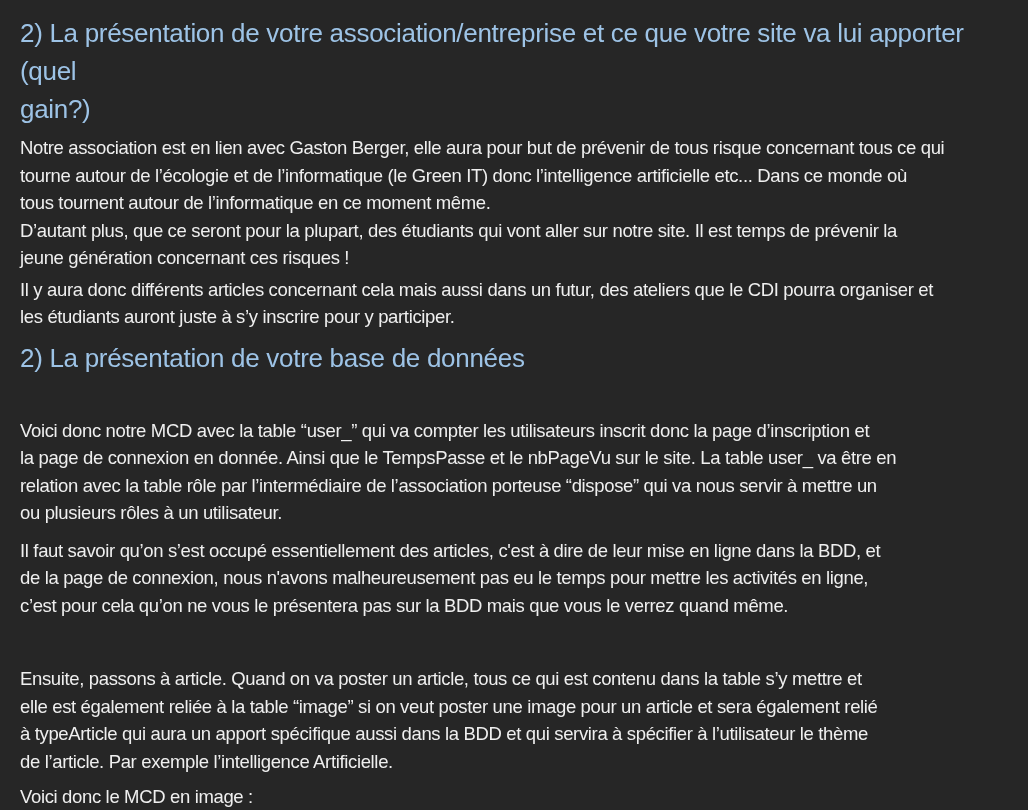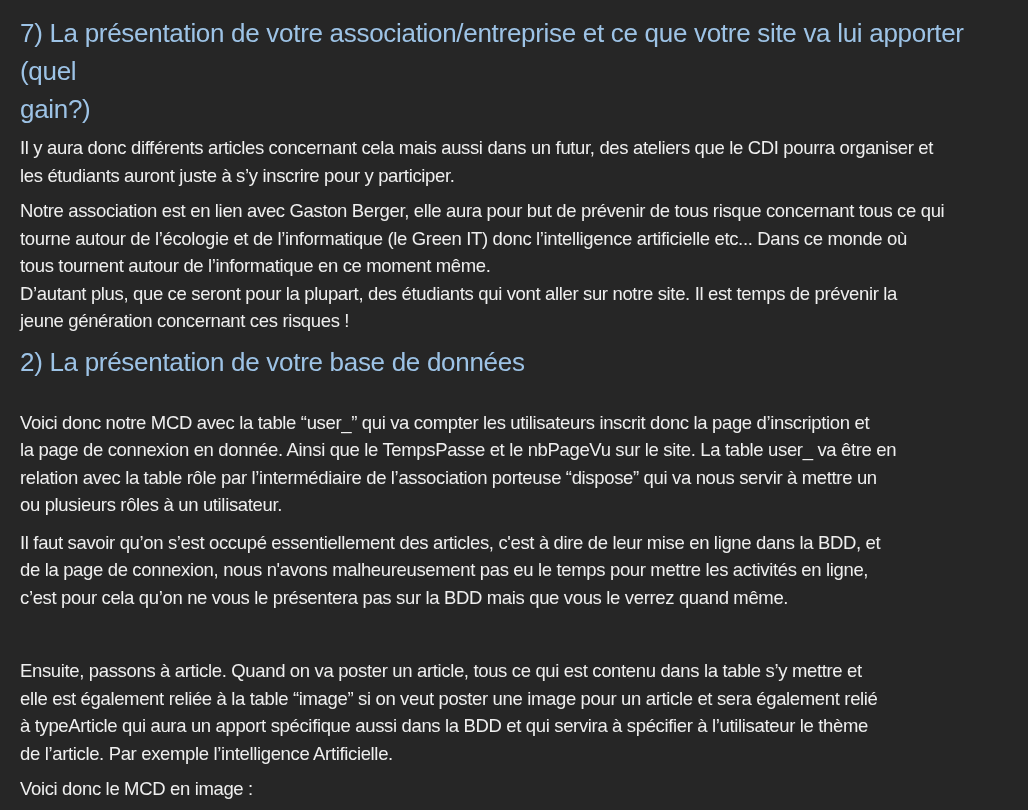--- a/index.html
+++ b/index.html
@@ -25,51 +25,51 @@
     font-size: 26px;
     line-height: 38px;
     font-weight: 400;
     letter-spacing: -0.3px;
     color: var(--heading);
     white-space: pre-line;
     margin: 0 0 6px 0;
   }
   .doc-heading.h2 {
     margin-top: 8px;
-    margin-bottom: 28px;
+    margin-bottom: 40px;
   }
   .doc-para {
     font-size: 18.5px;
     line-height: 27.5px;
     font-weight: 400;
     letter-spacing: -0.35px;
     color: var(--body-text);
     white-space: pre-line;
     margin: 0 0 8px 0;
   }
   .doc-para.p1 { margin-bottom: 4px; }
   .doc-para.p3 { margin-bottom: 46px; }
   .doc-para.p4 { margin-bottom: 10px; }
   .doc-para.p5 { margin-bottom: 8px; }
 </style>
 </head>
 <body>
 
 <div class="page">
-  <div class="doc-heading h1">7) La présentation de votre association/entreprise et ce que votre site va lui apporter (quel
+  <div class="doc-heading h1">2) La présentation de votre association/entreprise et ce que votre site va lui apporter (quel
 gain?)</div>
-
-  <div class="doc-para p2">Il y aura donc différents articles concernant cela mais aussi dans un futur, des ateliers que le CDI pourra organiser et
-les étudiants auront juste à s’y inscrire pour y participer.</div>
 
   <div class="doc-para p1">Notre association est en lien avec Gaston Berger, elle aura pour but de prévenir de tous risque concernant tous ce qui
 tourne autour de l’écologie et de l’informatique (le Green IT) donc l’intelligence artificielle etc... Dans ce monde où
 tous tournent autour de l’informatique en ce moment même.
 D’autant plus, que ce seront pour la plupart, des étudiants qui vont aller sur notre site. Il est temps de prévenir la
 jeune génération concernant ces risques !</div>
+
+  <div class="doc-para p2">Il y aura donc différents articles concernant cela mais aussi dans un futur, des ateliers que le CDI pourra organiser et
+les étudiants auront juste à s’y inscrire pour y participer.</div>
 
   <div class="doc-heading h2">2) La présentation de votre base de données</div>
 
   <div class="doc-para p4">Voici donc notre MCD avec la table “user_” qui va compter les utilisateurs inscrit donc la page d’inscription et
 la page de connexion en donnée. Ainsi que le TempsPasse et le nbPageVu sur le site. La table user_ va être en
 relation avec la table rôle par l’intermédiaire de l’association porteuse “dispose” qui va nous servir à mettre un
 ou plusieurs rôles à un utilisateur.</div>
 
   <div class="doc-para p3">Il faut savoir qu’on s’est occupé essentiellement des articles, c'est à dire de leur mise en ligne dans la BDD, et
 de la page de connexion, nous n'avons malheureusement pas eu le temps pour mettre les activités en ligne,

